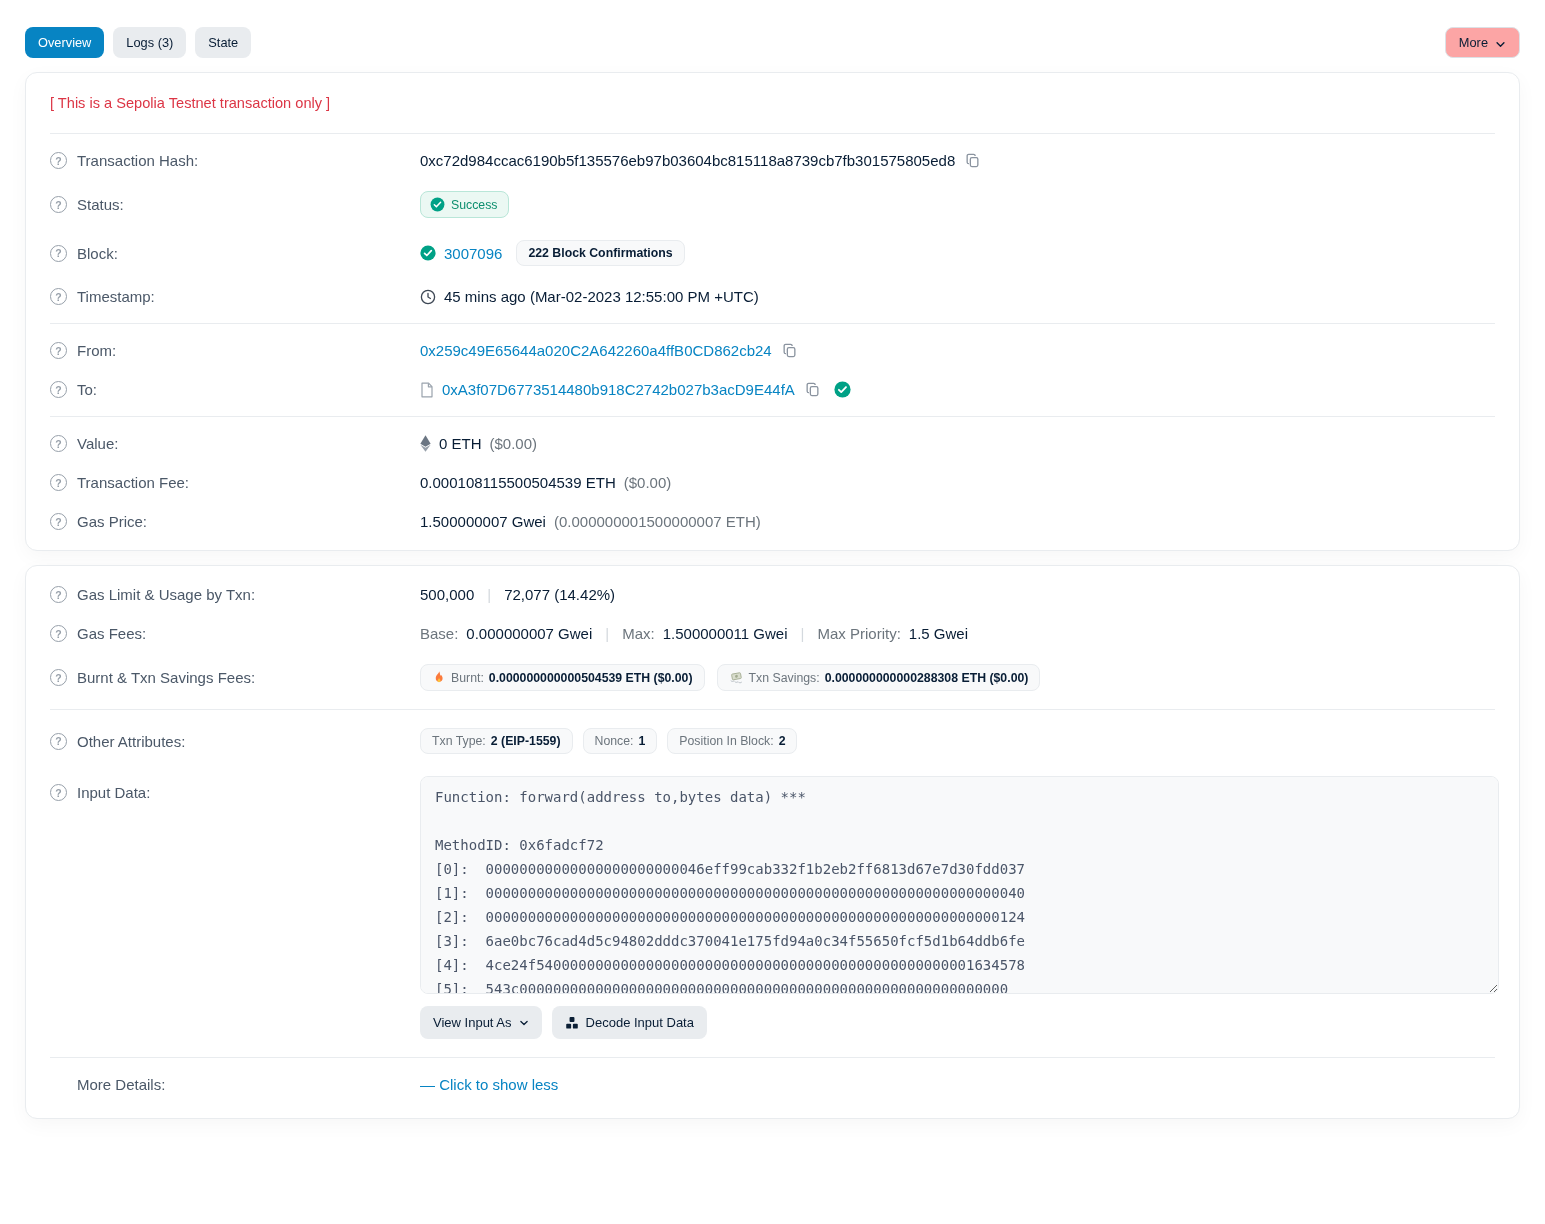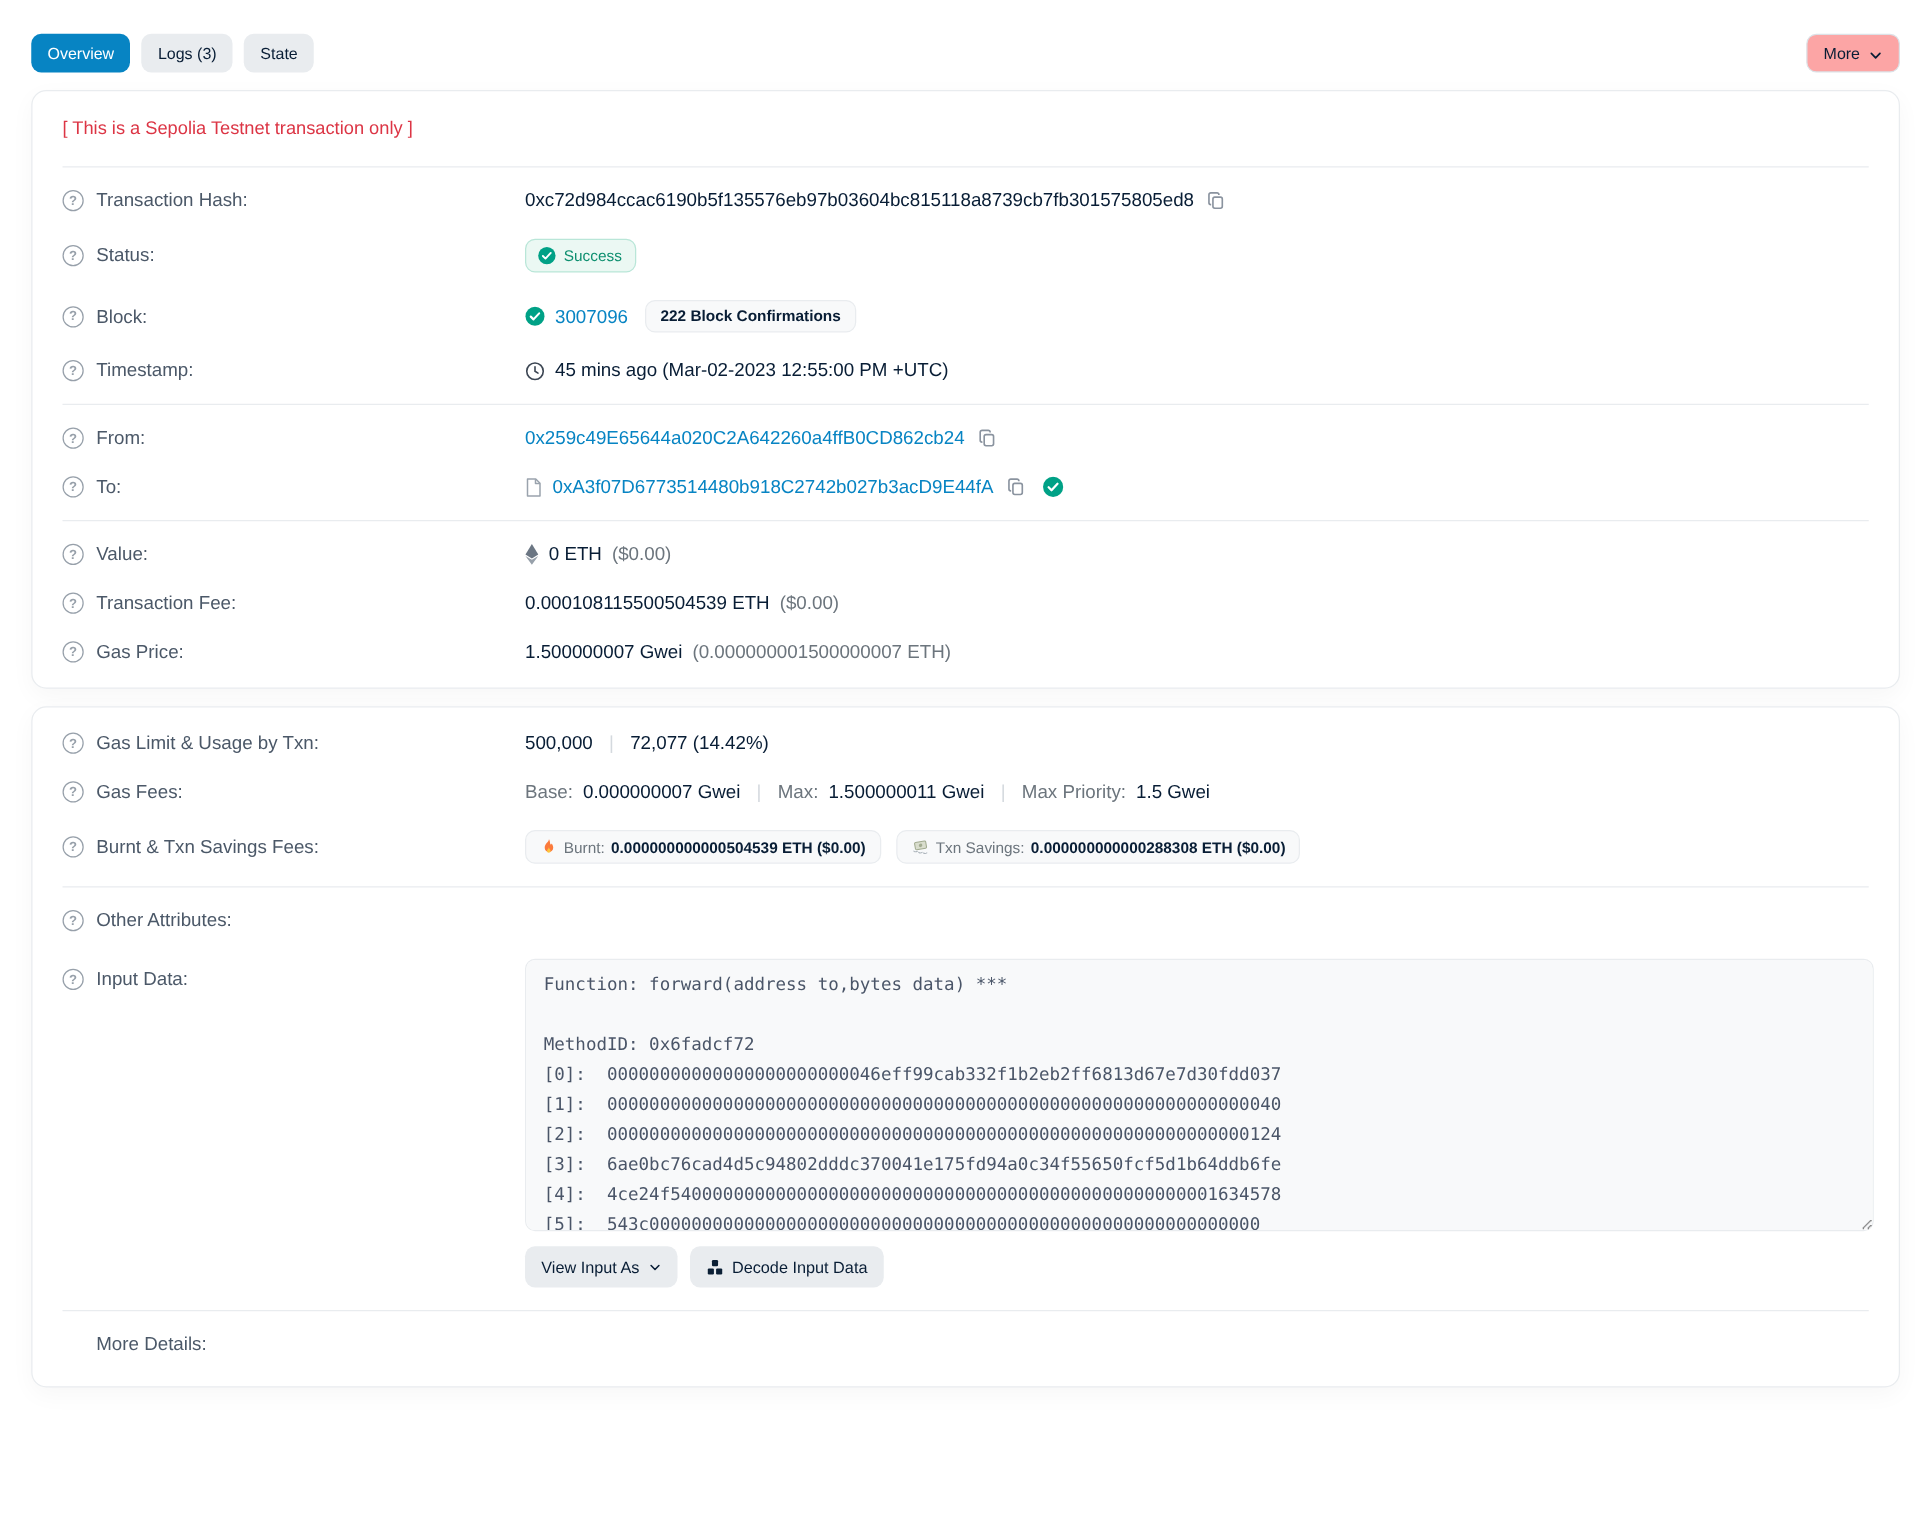--- a/index.html
+++ b/index.html
@@ -314,20 +314,34 @@
         </span>
       </div>
     </div>
 
     <div class="divider"></div>
 
     <div class="row">
       <div class="row-label">
         <span class="qicon">?</span>
         <span>Other Attributes:</span>
+      </div>
+      <div class="row-value" style="gap:10px;">
+        <span class="gray-badge">
+          <span class="lbl">Txn Type:</span>
+          <span class="b">2 (EIP-1559)</span>
+        </span>
+        <span class="gray-badge">
+          <span class="lbl">Nonce:</span>
+          <span class="b">1</span>
+        </span>
+        <span class="gray-badge">
+          <span class="lbl">Position In Block:</span>
+          <span class="b">2</span>
+        </span>
       </div>
     </div>
 
     <div class="row top">
       <div class="row-label">
         <span class="qicon">?</span>
         <span>Input Data:</span>
       </div>
       <div class="row-value" style="display:block;">
         <textarea class="input-data" readonly="" spellcheck="false" style="">Function: forward(address to,bytes data) ***
@@ -361,16 +375,19 @@
         </div>
       </div>
     </div>
 
     <div class="divider"></div>
 
     <div class="row" style="padding-bottom:16px;">
       <div class="row-label" style="padding-left:27px;">
         <span>More Details:</span>
       </div>
+      <div class="row-value">
+        <a class="link">— Click to show less</a>
+      </div>
     </div>
 
   </div>
 </div>
 
 </body></html>

